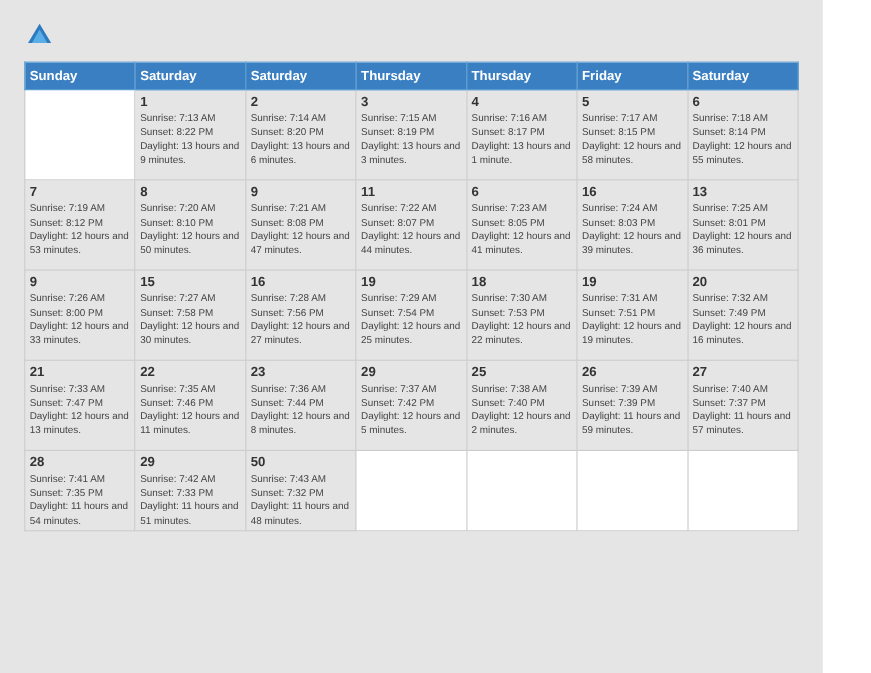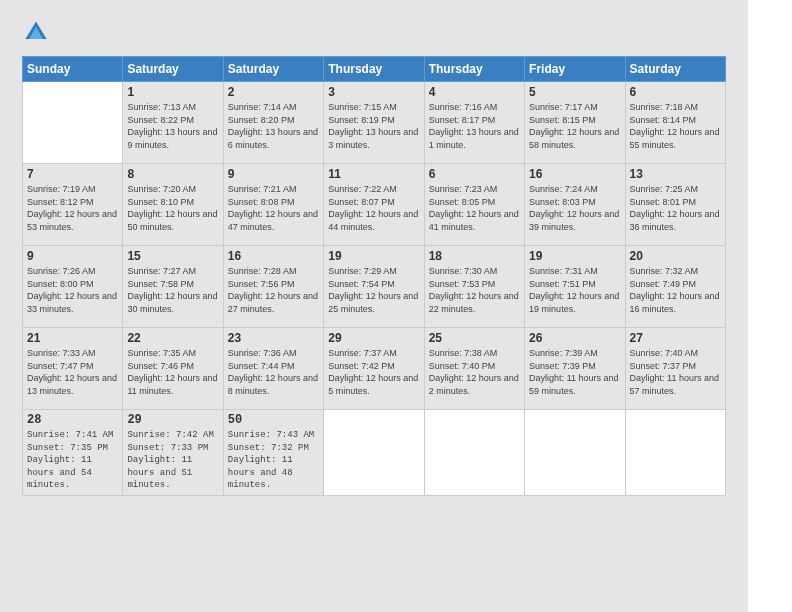--- a/index.html
+++ b/index.html
@@ -92,21 +92,20 @@
     .day-info {
       font-size: 9px;
       color: #444;
       line-height: 1.4;
     }
     .empty-cell {
       background: #fff;
     }
     .last-row td {
       height: 70px;
-      font-family: Liberation Mono, monospace;
     }
   </style>
 </head>
 <body>
 
 <div class="page">
   <div class="header">
     <div class="logo">
       <svg class="logo-icon" viewBox="0 0 32 32" xmlns="http://www.w3.org/2000/svg">
         <polygon points="16,4 28,24 4,24" fill="#2c7abf"></polygon>

